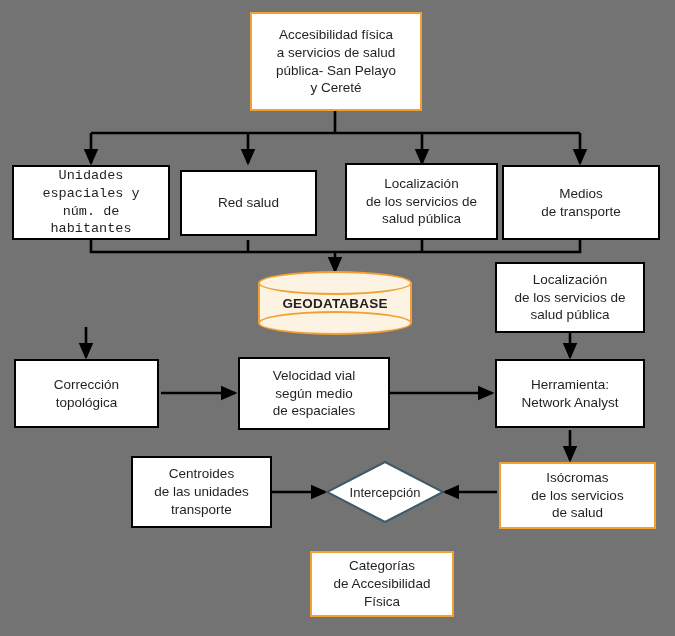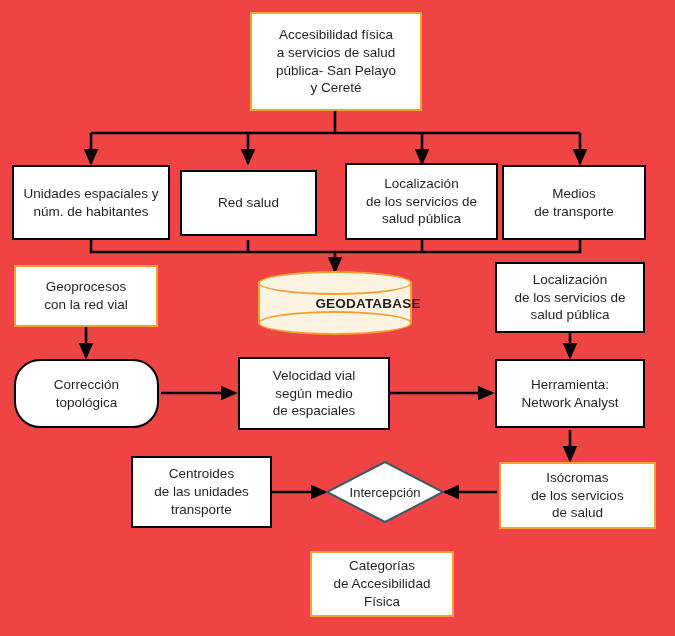--- a/index.html
+++ b/index.html
@@ -4,21 +4,21 @@
 <style>
   html, body {
     margin: 0;
     padding: 0;
     background: #ffffff;
   }
   #canvas {
     position: relative;
     width: 675px;
     height: 636px;
-    background: #ef4444;
+    background: #737373;
     font-family: "Liberation Sans", sans-serif;
     overflow: hidden;
   }
   #edges {
     position: absolute;
     left: 0;
     top: 0;
     width: 675px;
     height: 636px;
     pointer-events: none;
@@ -91,21 +91,20 @@
     top: 0;
     width: 100%;
     height: 100%;
     display: flex;
     align-items: center;
     justify-content: center;
     font-weight: bold;
     font-size: 13.5px;
     color: #231f20;
     letter-spacing: 0.2px;
-    padding-left: 33px;
   }
   
   .diamond {
     position: absolute;
     z-index: 3;
   }
   .diamond svg {
     position: absolute;
     left: 0;
     top: 0;
@@ -168,59 +167,55 @@
     </g>
   </svg>
 
   <div class="node orange" style="left:250px; top:12px; width:172px; height:99px;">
     <span class="txt">Accesibilidad física
 a servicios de salud
 pública- San Pelayo
 y Cereté</span>
   </div>
 
-  <div class="node black" style="left:12px; top:165px; width:158px; height:75px;">
+  <div class="node black" style="left:12px; top:165px; width:158px; height:75px;font-family:Liberation Mono, monospace;">
     <span class="txt">Unidades espaciales y
 núm. de habitantes</span>
   </div>
 
   <div class="node black" style="left:180px; top:170px; width:137px; height:66px;">
     <span class="txt">Red salud</span>
   </div>
 
   <div class="node black" style="left:345px; top:163px; width:153px; height:77px;">
     <span class="txt">Localización
 de los servicios de
 salud pública</span>
   </div>
 
-  <div class="node black" style="left:502px; top:165px; width:144px; height:75px;">
+  <div class="node black" style="left:502px; top:165px; width:158px; height:75px;">
     <span class="txt">Medios
 de transporte</span>
   </div>
 
-  <div class="node orange" style="left:14px; top:265px; width:144px; height:62px;">
-    <span class="txt">Geoprocesos
-con la red vial</span>
-  </div>
 
   <div class="cyl" style="left:258px; top:271px; width:154px; height:64px;">
     <div class="cyl-body"></div>
     <div class="cyl-bottom"></div>
     <div class="cyl-top"></div>
     <div class="cyl-label">GEODATABASE</div>
   </div>
 
   <div class="node black" style="left:495px; top:262px; width:150px; height:71px;">
     <span class="txt">Localización
 de los servicios de
 salud pública</span>
   </div>
 
-  <div class="node black" style="left:14px; top:359px; width:145px; height:69px;border-radius:26px;">
+  <div class="node black" style="left:14px; top:359px; width:145px; height:69px;">
     <span class="txt">Corrección
 topológica</span>
   </div>
 
   <div class="node black" style="left:238px; top:357px; width:152px; height:73px;">
     <span class="txt">Velocidad vial
 según medio
 de espaciales</span>
   </div>
 

